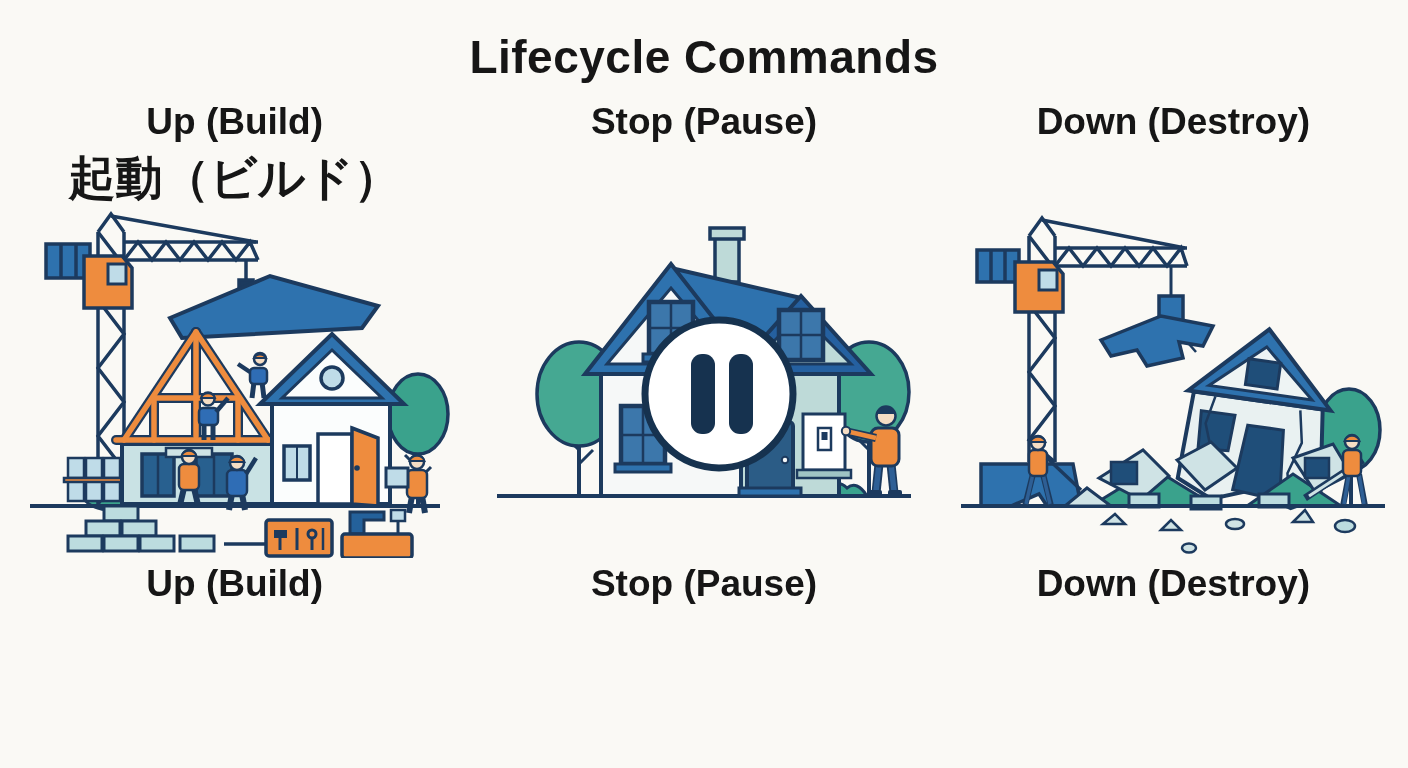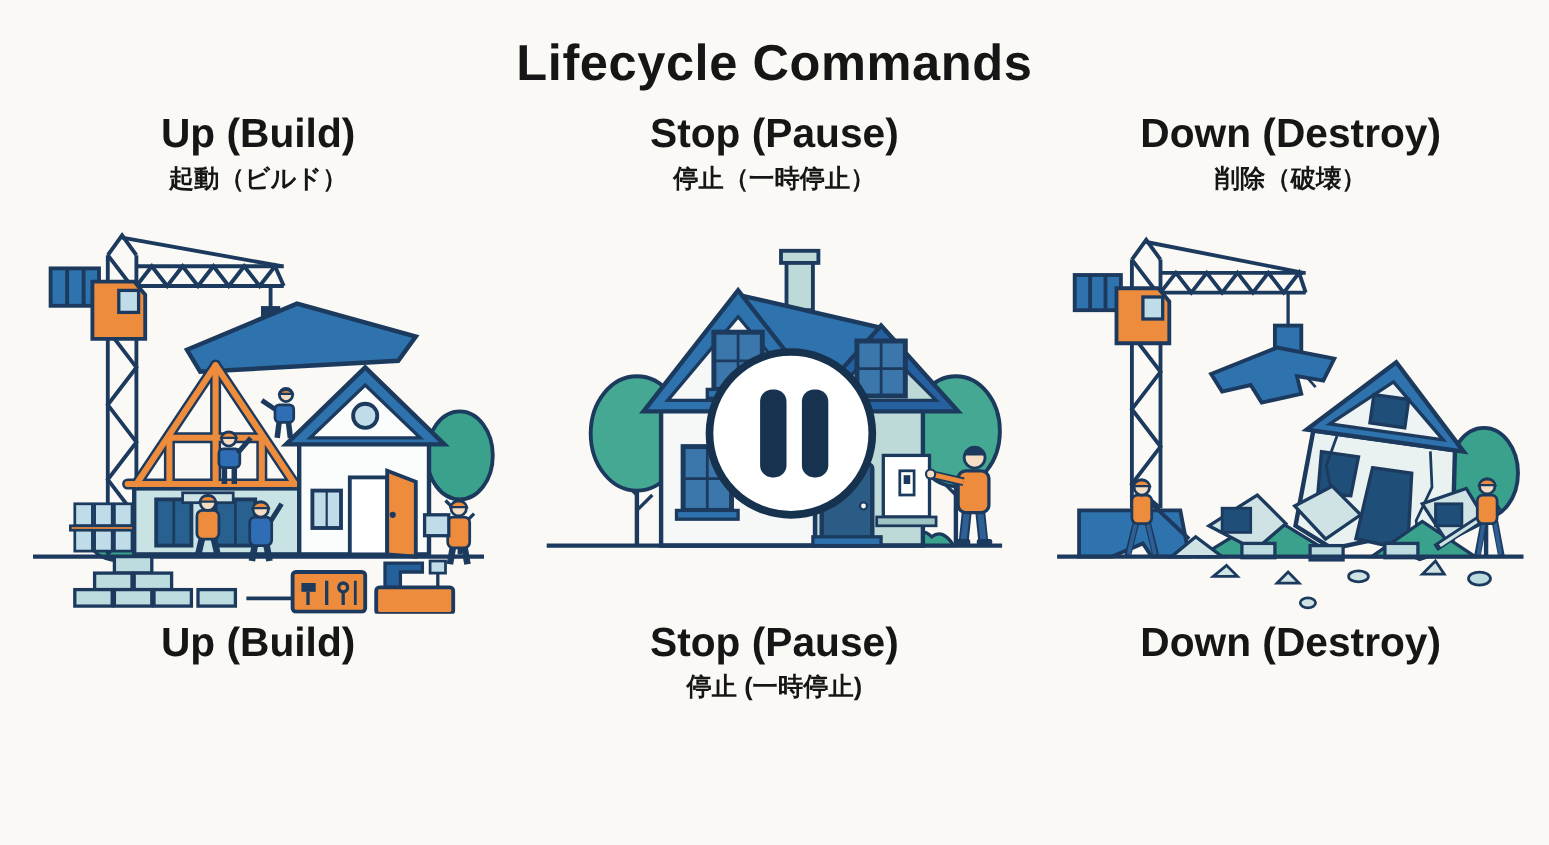--- a/index.html
+++ b/index.html
@@ -16,21 +16,21 @@
     padding-top:30px;color:#161616;
   }
   .grid{
     display:grid;
     grid-template-columns:1fr 1fr 1fr;
     margin-top:14px;
   }
   .col{display:flex;flex-direction:column;align-items:center;}
   .label{ text-align:center;font-weight:700;color:#161616;line-height:1.32;}
   .label .en{font-size:37px;display:block;}
-  .label .ja{font-size:23px;display:block;}
+  .label .ja{font-size:47px;display:block;}
   .label-top{height:104px;}
   .illu{margin-top:4px;}
   .label-bottom{margin-top:2px;}
 </style>
 </head>
 <body>
 
 <div class="page">
 
   <div class="main-title">Lifecycle Commands</div>
@@ -205,21 +205,20 @@
       </svg>
 
       <div class="label label-bottom">
         <span class="en">Up (Build)</span>
       </div>
     </div>
 
     <div class="col">
       <div class="label label-top">
         <span class="en">Stop (Pause)</span>
-        <span class="ja">停止（一時停止）</span>
       </div>
 
       <svg class="illu" width="460" height="352" viewBox="0 0 450 352">
 
         <g>
           <line x1="100" y1="290" x2="100" y2="216" stroke="#1c3a5e" stroke-width="4"></line>
           <line x1="100" y1="244" x2="86" y2="230" stroke="#1c3a5e" stroke-width="3"></line>
           <line x1="100" y1="258" x2="114" y2="244" stroke="#1c3a5e" stroke-width="3"></line>
           <ellipse cx="100" cy="188" rx="42" ry="52" fill="#45a892" stroke="#1c3a5e" stroke-width="3.5"></ellipse>
         </g>
@@ -293,28 +292,26 @@
           <line x1="397" y1="232" x2="370" y2="226" stroke="#1c3a5e" stroke-width="8"></line>
           <line x1="397" y1="232" x2="371" y2="226" stroke="#ee8c3e" stroke-width="4.5"></line>
           <circle cx="367" cy="225" r="4.2" fill="#f5ddc4" stroke="#1c3a5e" stroke-width="2"></circle>
           <circle cx="407" cy="210" r="9.5" fill="#f5ddc4" stroke="#1c3a5e" stroke-width="2.5"></circle>
           <path d="M397.5 208 A10 10 0 0 1 416.5 208 Z" fill="#1c3a5e"></path>
         </g>
       </svg>
 
       <div class="label label-bottom">
         <span class="en">Stop (Pause)</span>
-        <span class="ja">停止 (一時停止)</span>
       </div>
     </div>
 
     <div class="col">
       <div class="label label-top">
         <span class="en">Down (Destroy)</span>
-        <span class="ja">削除（破壊）</span>
       </div>
 
       <svg class="illu" width="450" height="352" viewBox="0 0 440 352">
 
         <g>
           <line x1="398" y1="300" x2="398" y2="250" stroke="#1c3a5e" stroke-width="4"></line>
           <ellipse cx="396" cy="224" rx="31" ry="41" fill="#3aa28c" stroke="#1c3a5e" stroke-width="3.5"></ellipse>
         </g>
 
         <g fill="none" stroke="#1c3a5e" stroke-width="3.5">

